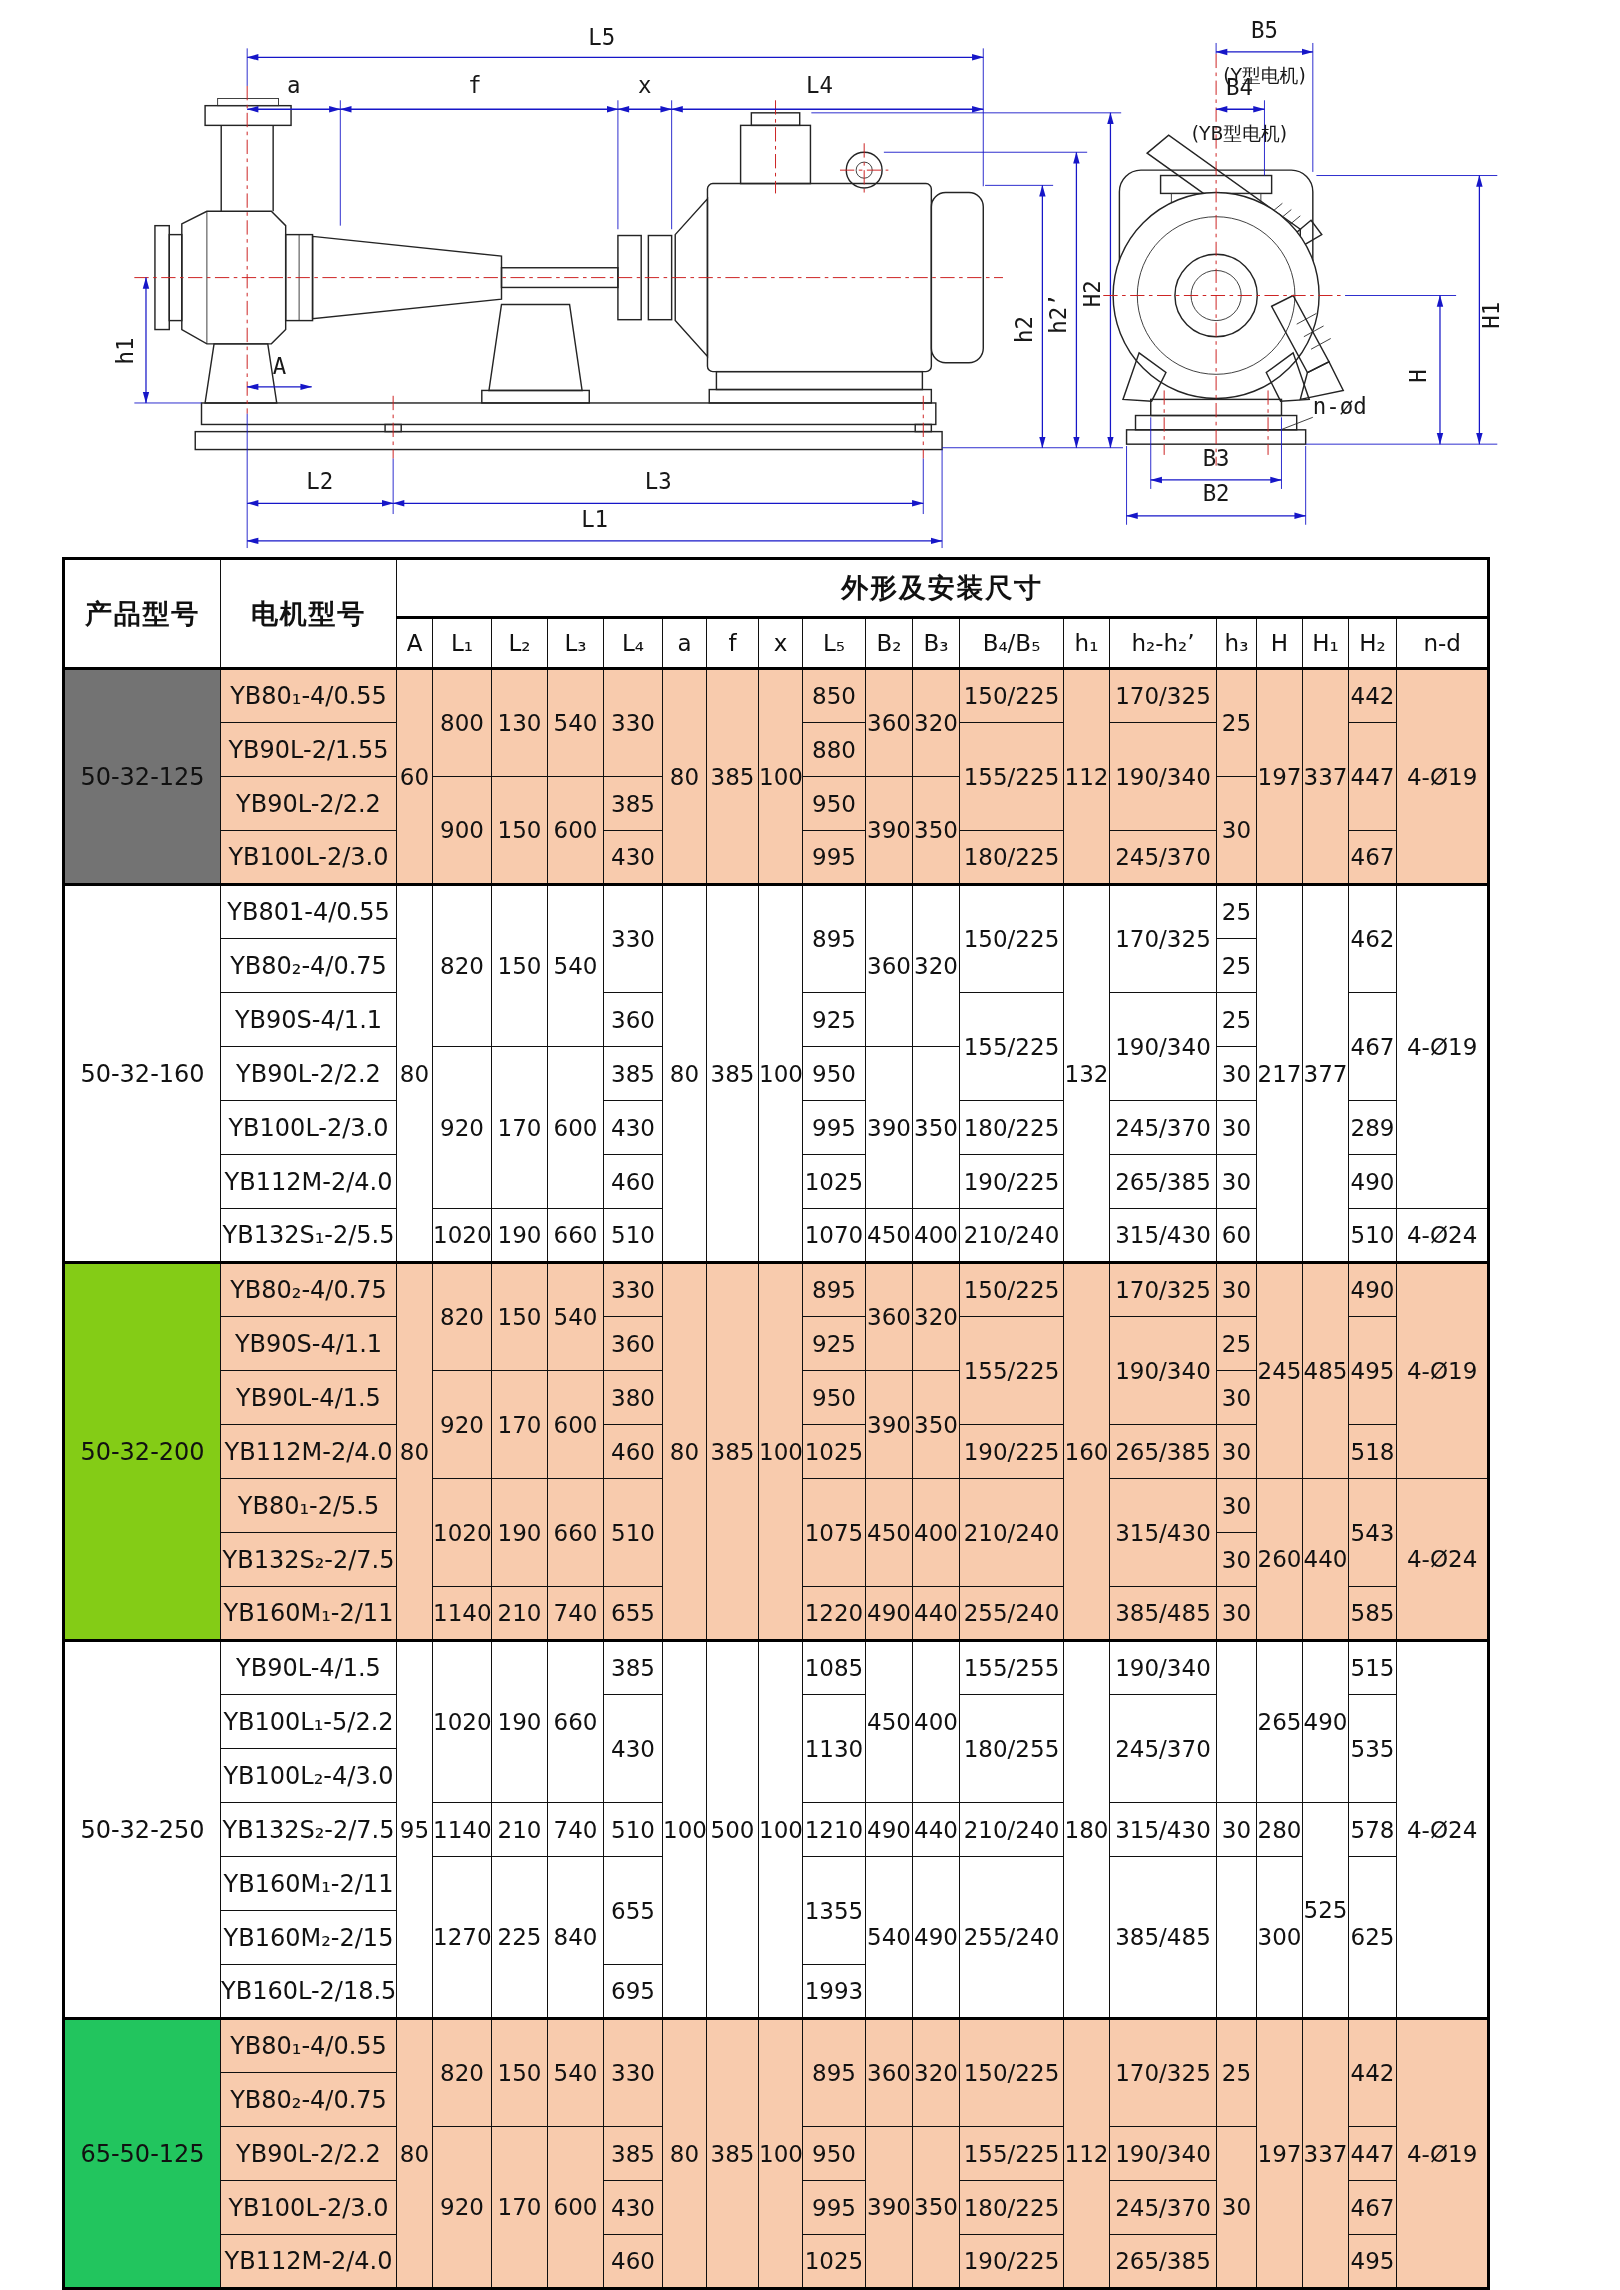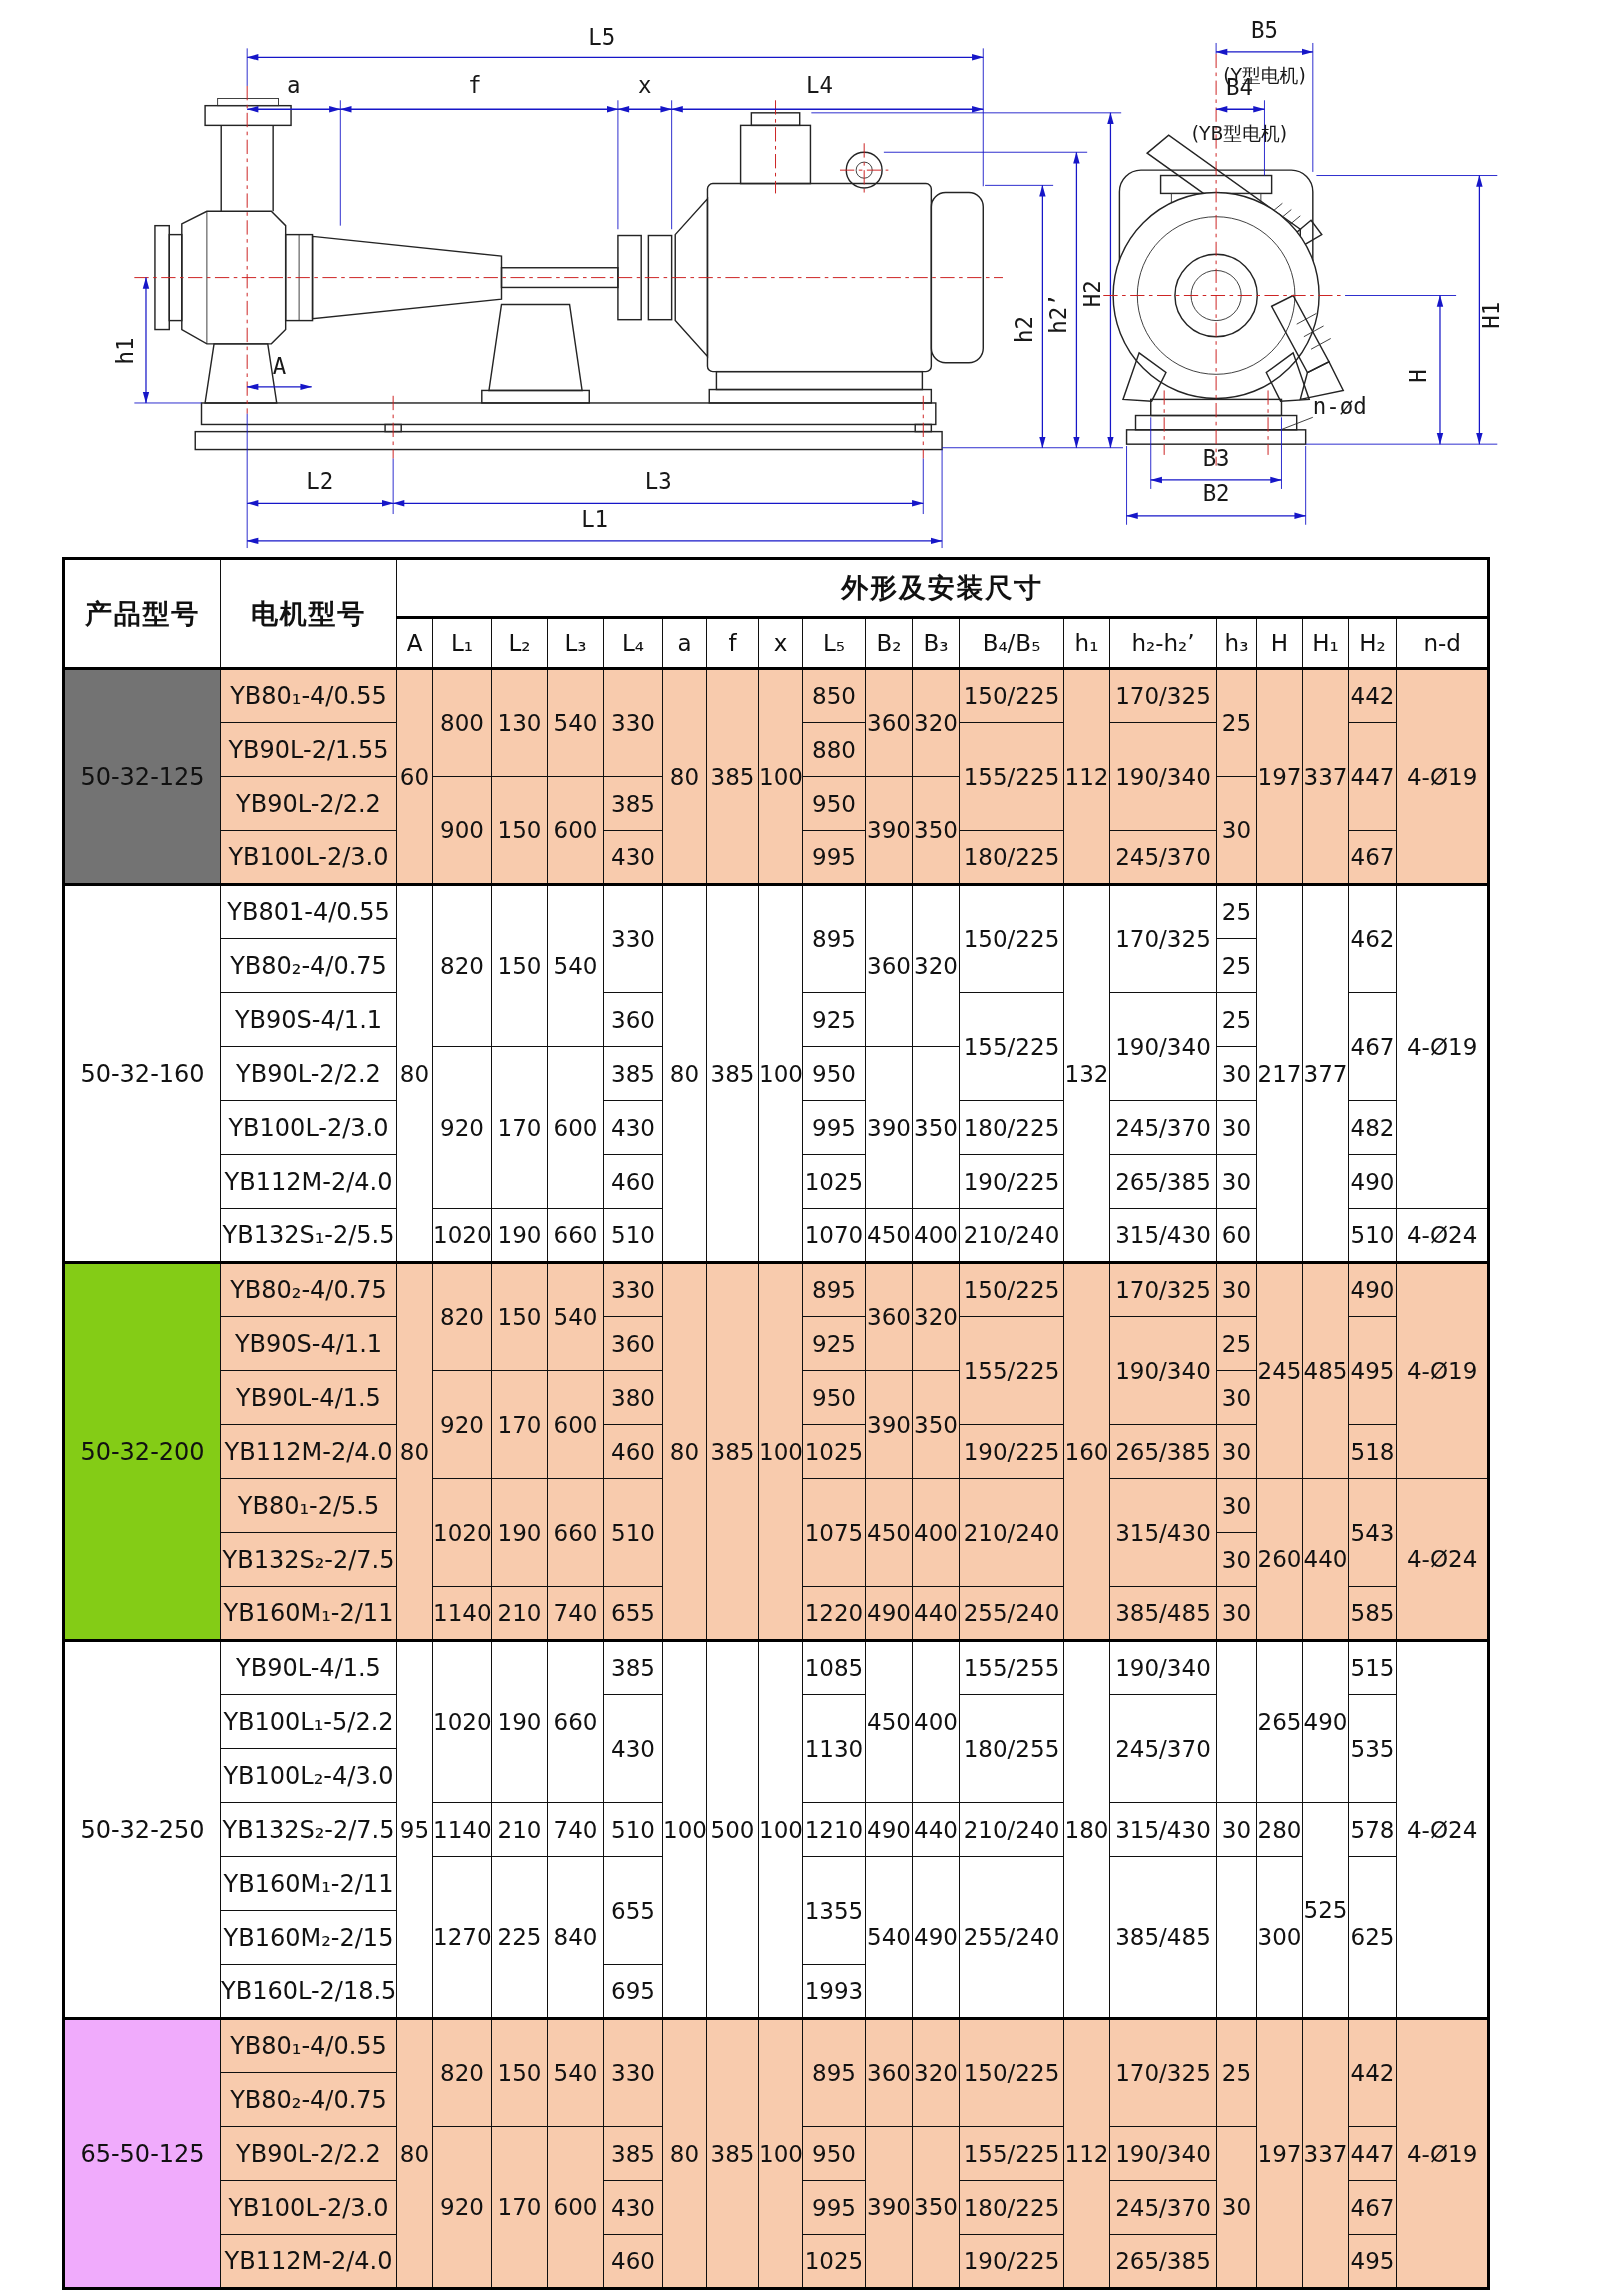--- a/index.html
+++ b/index.html
@@ -356,21 +356,21 @@
           <td rowspan="3">350</td>
           <td>30</td>
         </tr>
         <tr>
           <td class="motor">YB100L-2/3.0</td>
           <td>430</td>
           <td>995</td>
           <td>180/225</td>
           <td>245/370</td>
           <td>30</td>
-          <td>482</td>
+          <td>289</td>
         </tr>
         <tr>
           <td class="motor">YB112M-2/4.0</td>
           <td>460</td>
           <td>1025</td>
           <td>190/225</td>
           <td>265/385</td>
           <td>30</td>
           <td>490</td>
         </tr>
@@ -543,21 +543,21 @@
         </tr>
         <tr>
           <td class="motor">YB160M₂-2/15</td>
         </tr>
         <tr>
           <td class="motor">YB160L-2/18.5</td>
           <td>695</td>
           <td>1993</td>
         </tr>
         <tr class="gs shaded">
-          <td rowspan="5" class="product sh" style="background: #f0abfc;">65-50-125</td>
+          <td rowspan="5" class="product sh" style="background: #22c55e;">65-50-125</td>
           <td class="motor">YB80₁-4/0.55</td>
           <td rowspan="5">80</td>
           <td rowspan="2">820</td>
           <td rowspan="2">150</td>
           <td rowspan="2">540</td>
           <td rowspan="2">330</td>
           <td rowspan="5">80</td>
           <td rowspan="5">385</td>
           <td rowspan="5">100</td>
           <td rowspan="2">895</td>

